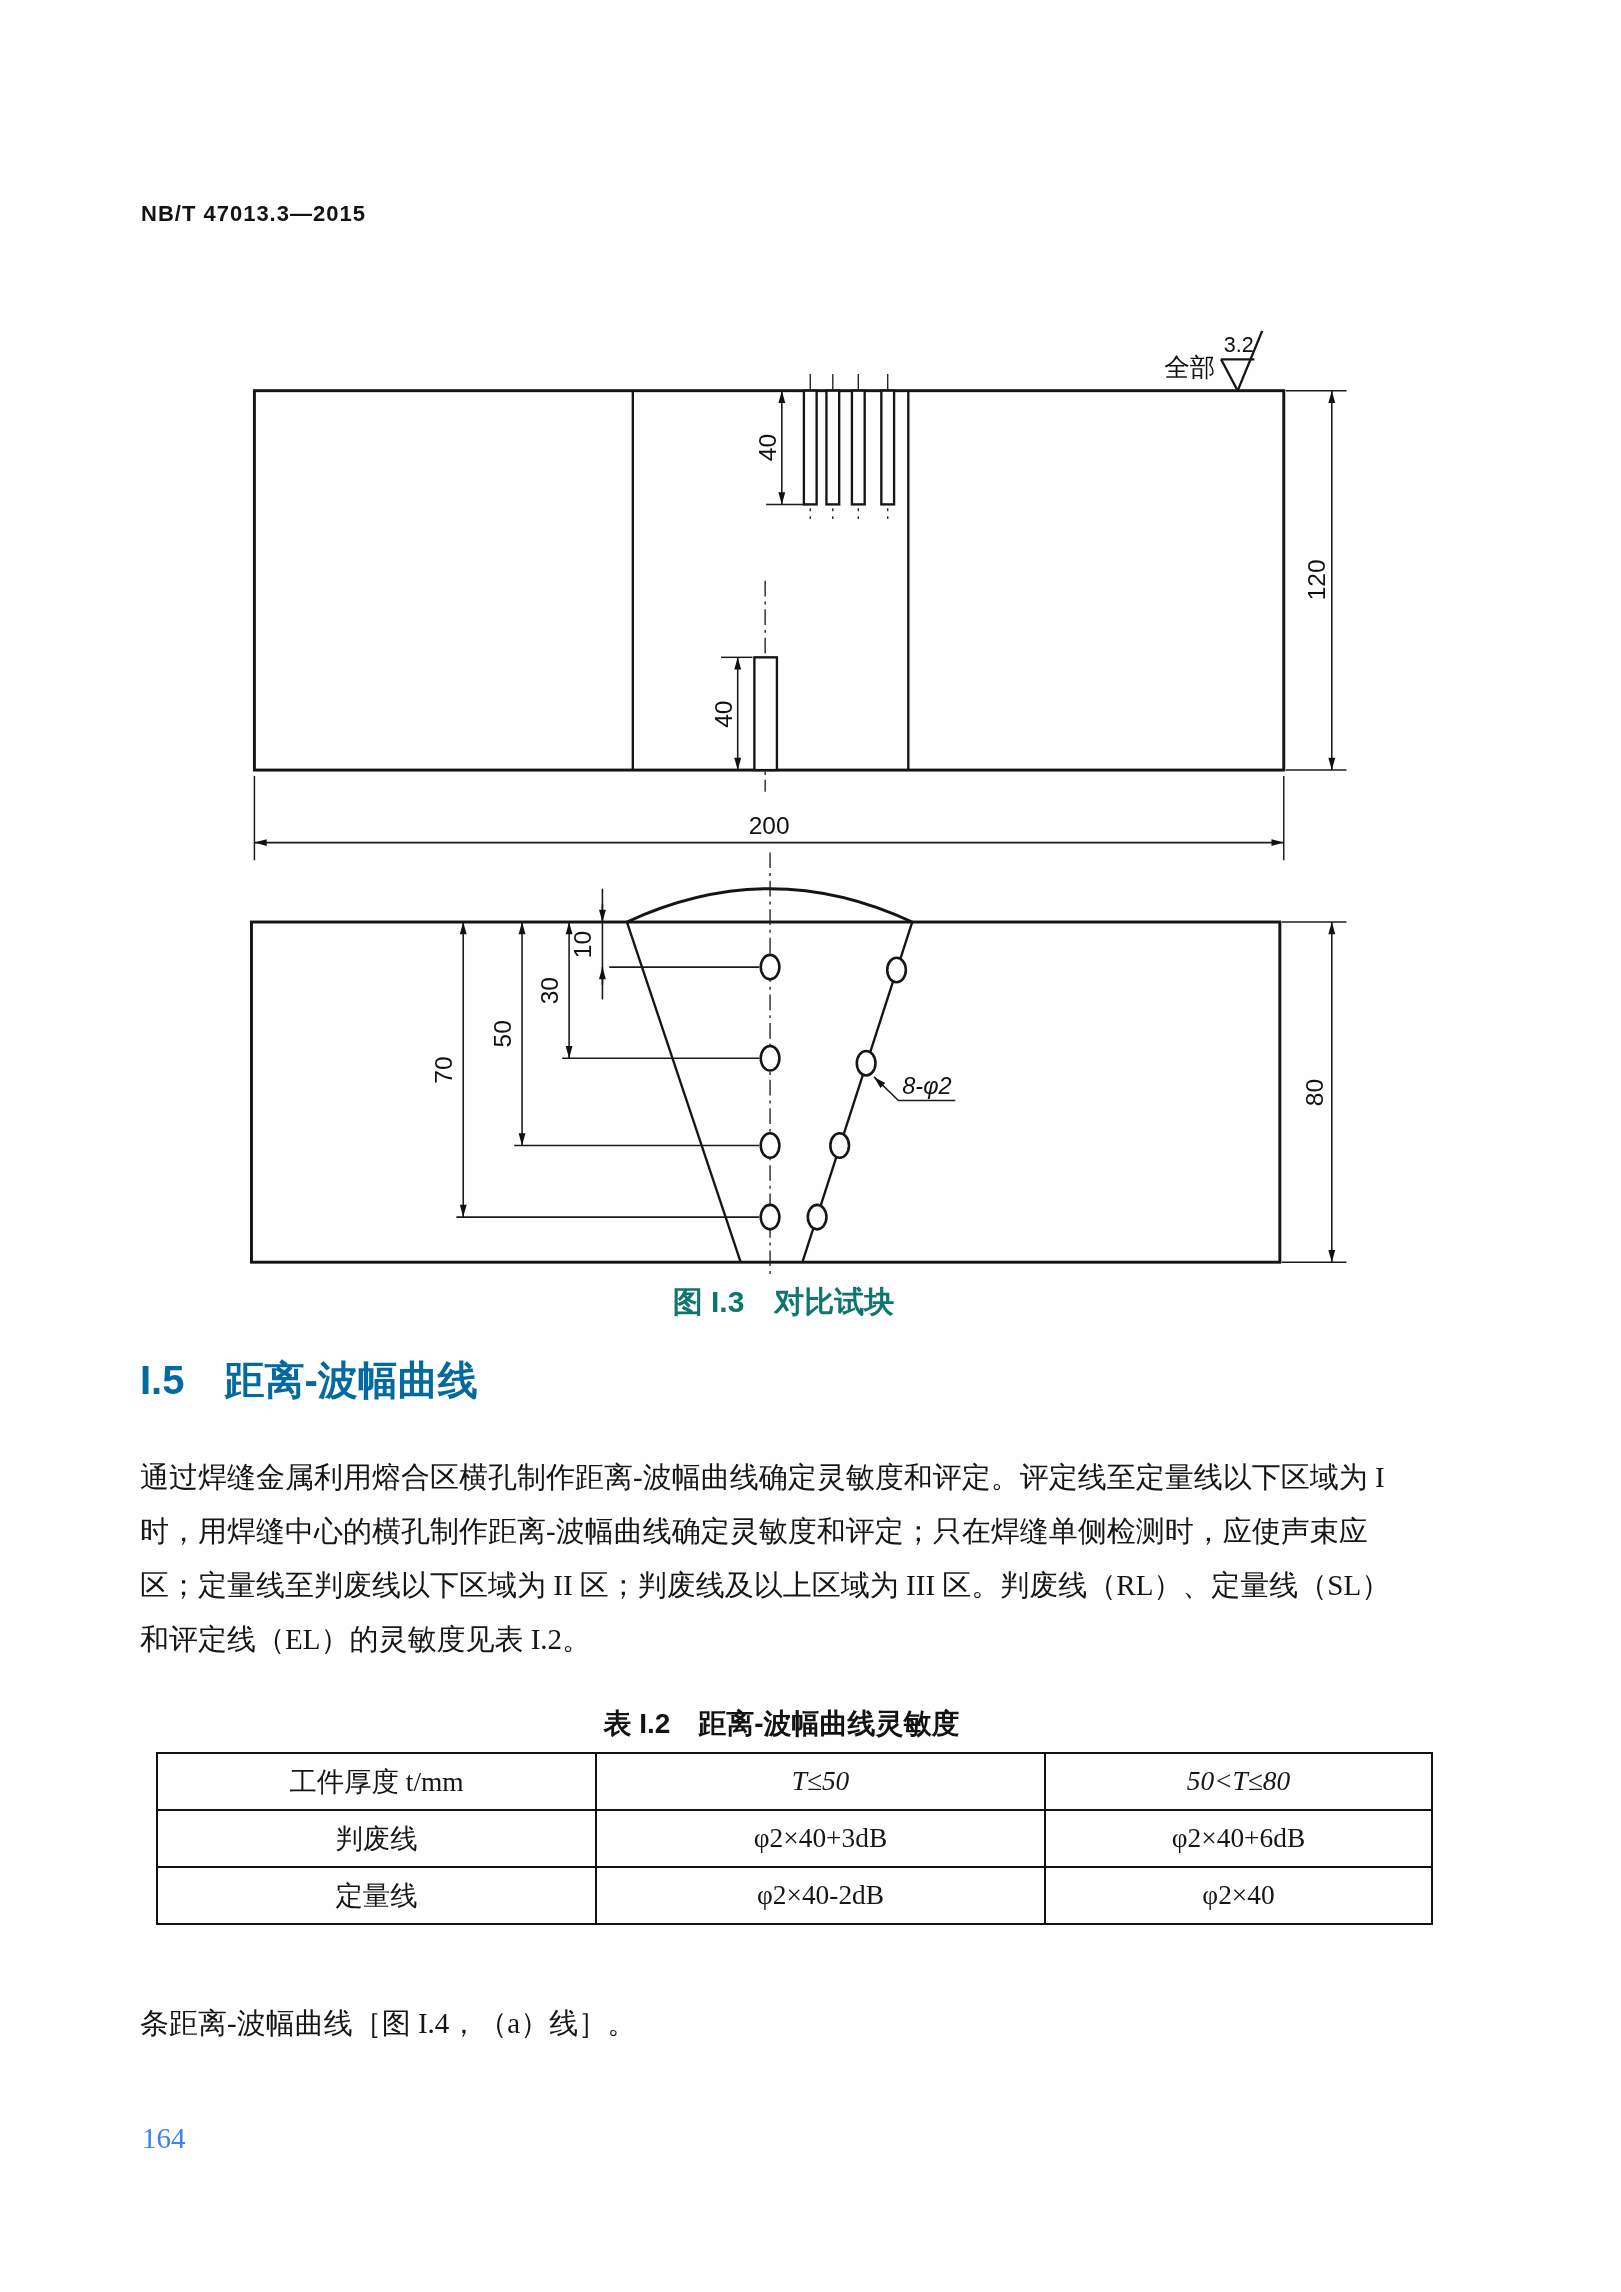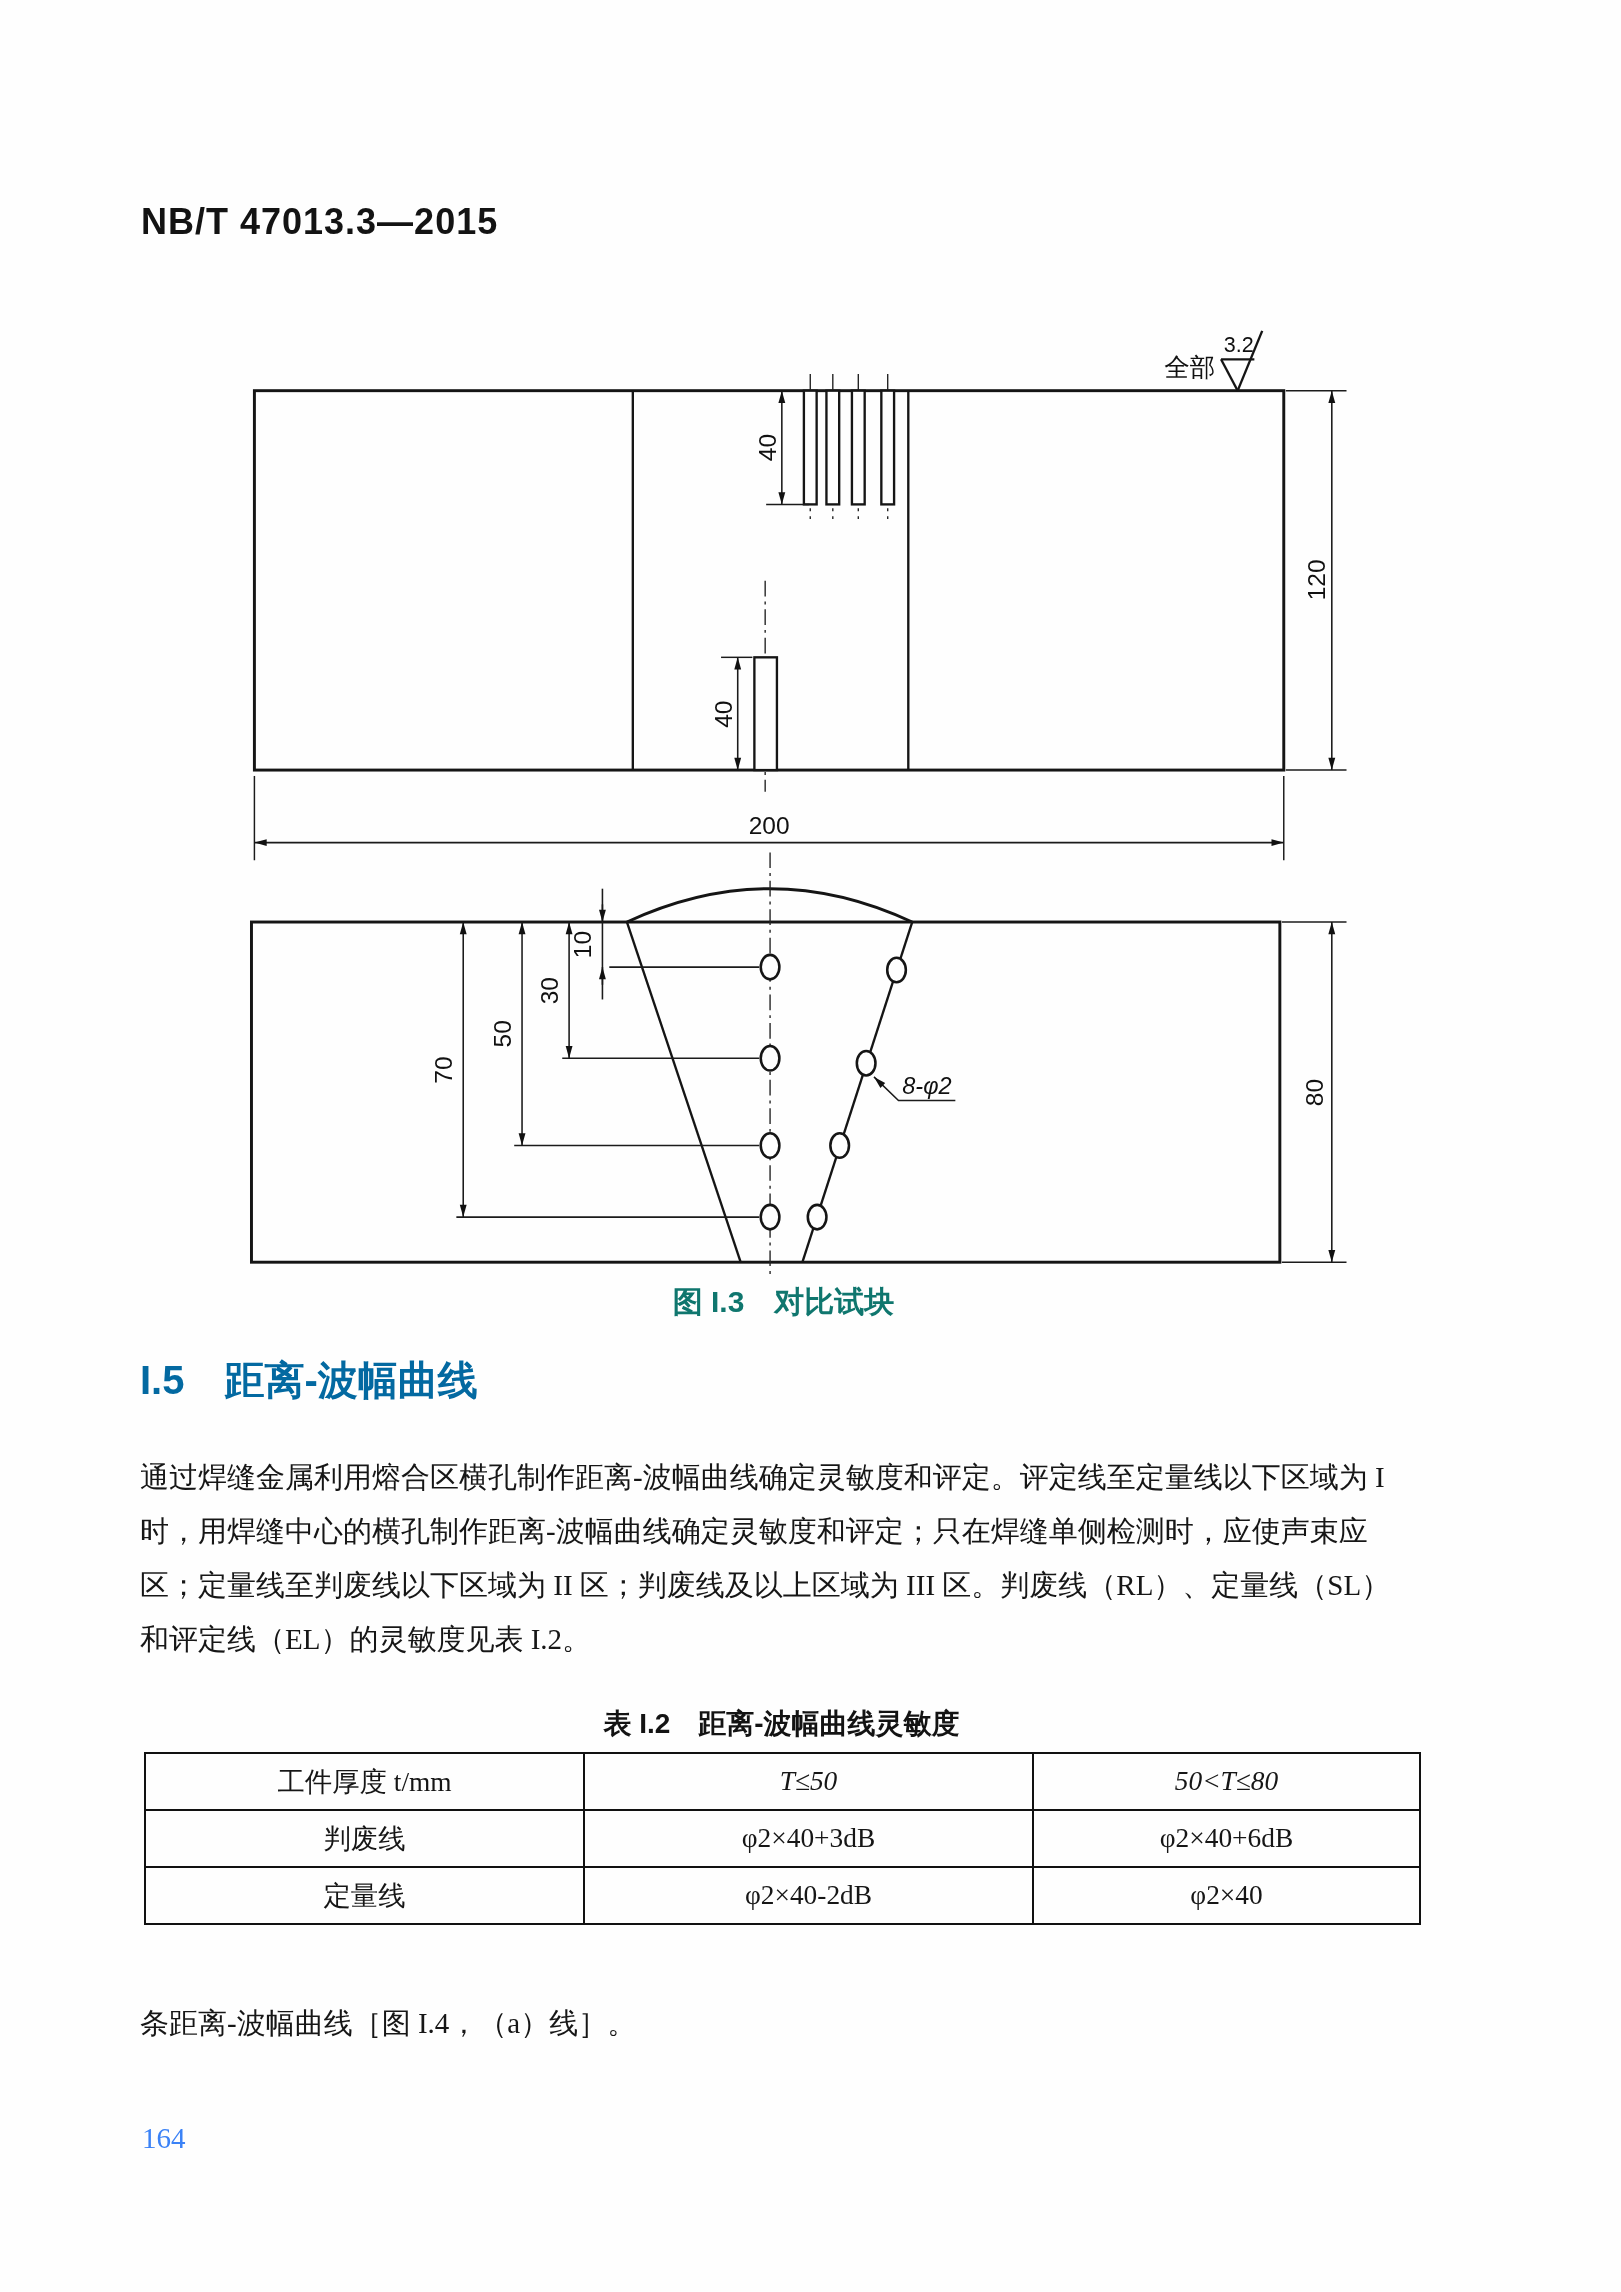--- a/index.html
+++ b/index.html
@@ -3,21 +3,21 @@
 <meta charset="utf-8">
 <style>
   html,body{margin:0;padding:0;background:#e8e8e8;}
   .page{
     position:relative;width:1621px;height:2293px;background:#fefefe;
     font-family:"Liberation Serif", serif;color:#111;overflow:hidden;
     box-shadow:0 0 7.8px rgba(0,0,0,.3);
   }
   .doc-header{
     position:absolute;left:141px;top:201px;font-family:"Liberation Sans",sans-serif;
-    font-size:36px;font-weight:600;letter-spacing:1px;color:#131313;
+    font-size:22px;font-weight:600;letter-spacing:1px;color:#131313;
   }
   .figure-svg{position:absolute;left:225px;top:323px;width:1147px;height:951px;}
   .figure-svg .obj{stroke:#151515;stroke-width:3;fill:none;}
   .figure-svg .obj2{stroke:#151515;stroke-width:2.4;fill:none;}
   .figure-svg .slot{stroke:#151515;stroke-width:2.4;fill:#fefefe;}
   .figure-svg .hole{stroke:#151515;stroke-width:2.6;fill:#fefefe;}
   .figure-svg .dim{stroke:#1b1b1b;stroke-width:1.6;fill:none;}
   .figure-svg .ext{stroke:#1b1b1b;stroke-width:1.5;}
   .figure-svg .cl{stroke:#222;stroke-width:1.4;stroke-dasharray:16 5 3 5;}
   .figure-svg text{font-family:"Liberation Sans",sans-serif;font-size:25px;fill:#111;}
@@ -34,21 +34,21 @@
   .para{position:absolute;left:140px;width:1358px;font-size:29px;color:#161616;}
   .para .line{height:54px;line-height:54px;white-space:nowrap;}
   .clause-num{font-family:"Liberation Sans",sans-serif;font-weight:700;margin-right:25.5px;}
   .para-151{top:1450px;}
   .para-152{top:1996px;}
   .table-title{
     position:absolute;left:144px;top:1705px;width:1275px;text-align:center;
     font-family:"Liberation Sans",sans-serif;font-weight:700;font-size:28px;color:#131313;
   }
   table.std{
-    position:absolute;left:144px;top:1752px;border-collapse:collapse;
+    position:absolute;left:156px;top:1752px;border-collapse:collapse;
     border:2.9px solid #111;table-layout:fixed;padding-left:44px;
   }
   table.std td{
     border:2px solid #111;height:55px;text-align:center;vertical-align:middle;
     font-size:27.4px;color:#161616;padding:0;
   }
   .page-number{position:absolute;left:142px;top:2122px;font-size:29px;color:#3b82f6;}
 </style>
 </head>
 <body>

